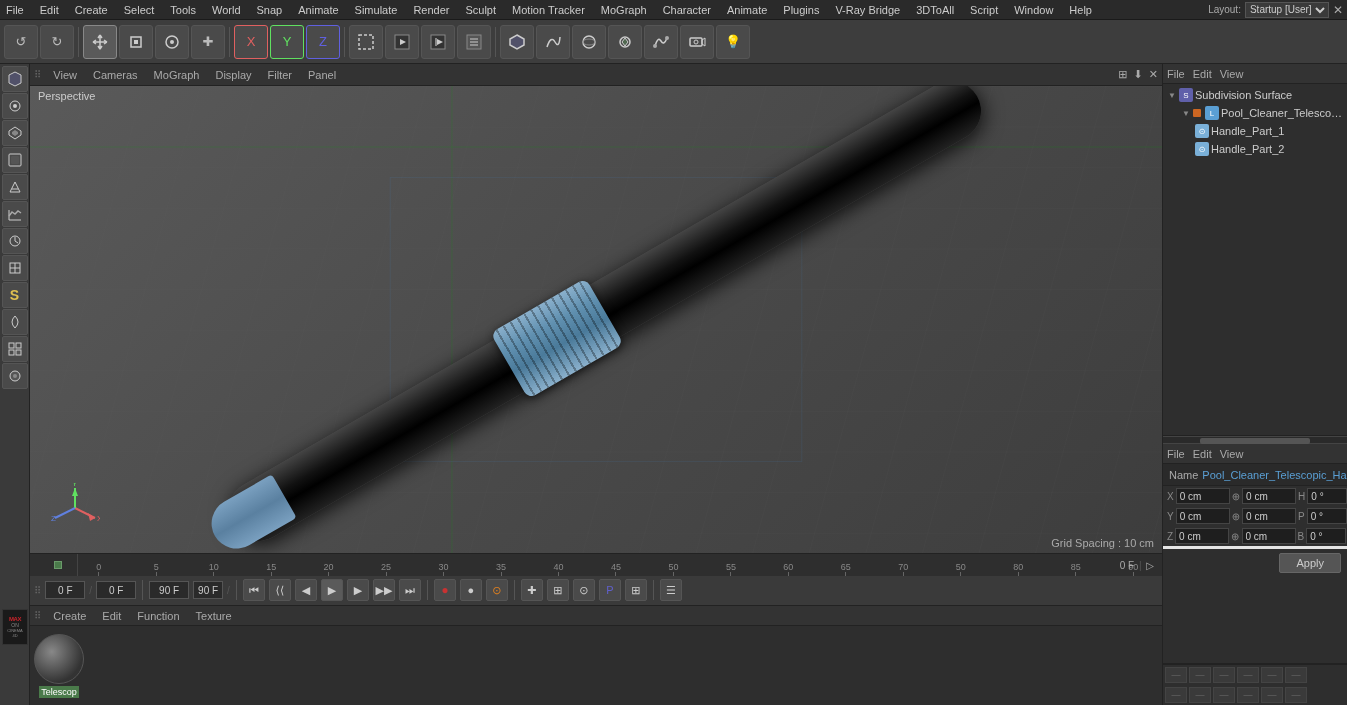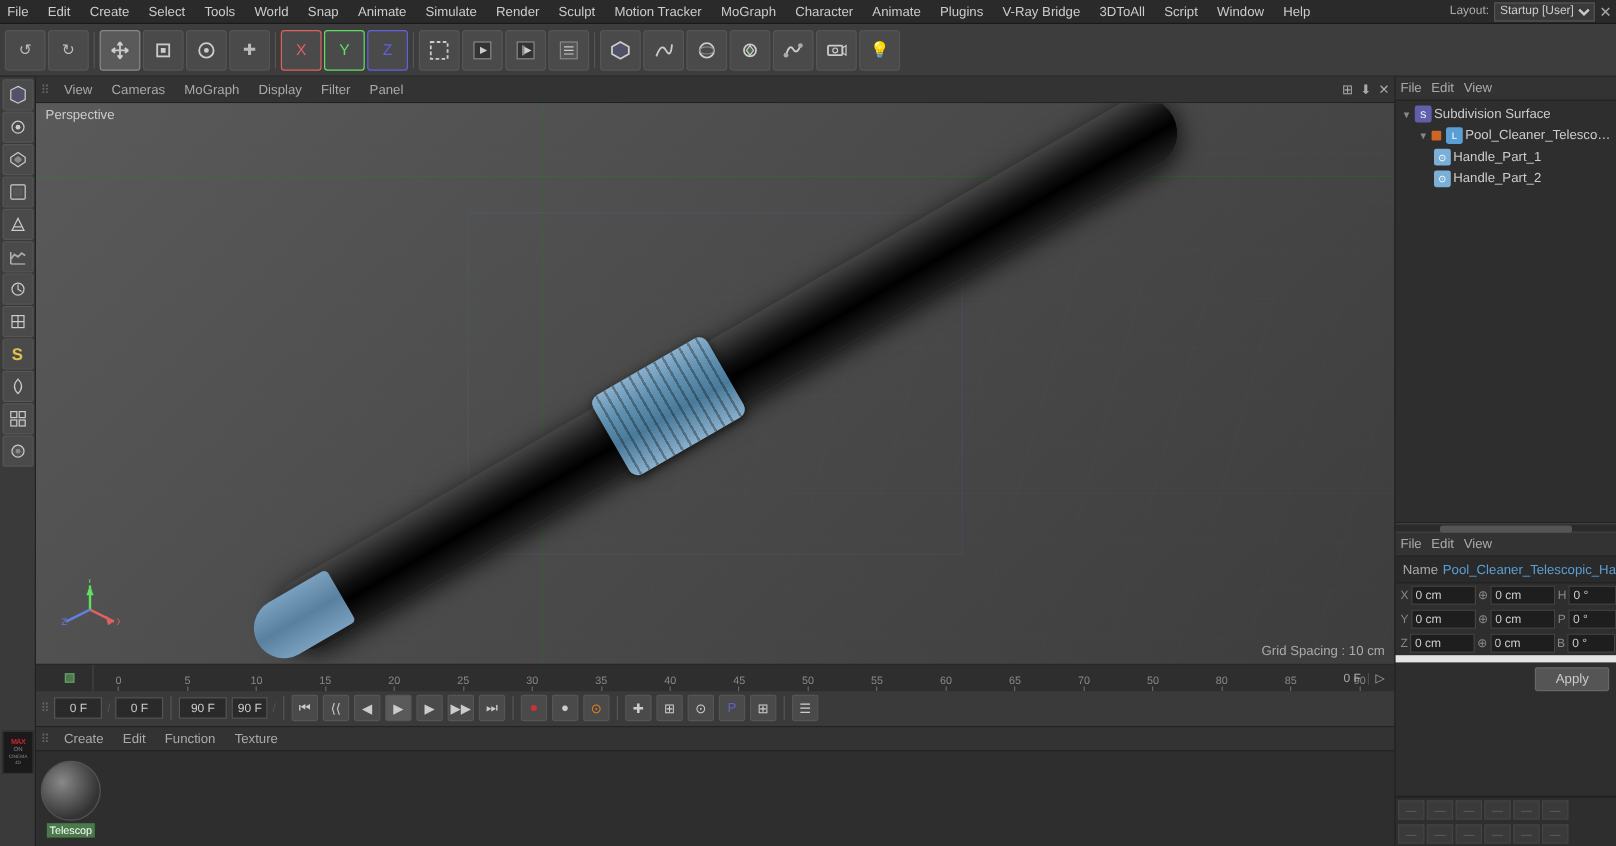--- a/index.html
+++ b/index.html
@@ -409,21 +409,21 @@
     }
     .attr-name-label { font-size: 11px; color: #aaa; }
     .attr-name-value { font-size: 11px; color: #5a9fd4; flex: 1; }
 
     
     #apply-row {
       display: flex;
       align-items: flex-end;
       justify-content: flex-end;
       padding: 4px 6px;
-      border-top: 6px solid #e5e5e5;
+      border-top: 3px solid #e5e5e5;
     }
     .apply-btn {
       background: #555;
       border: 1px solid #666;
       color: #ccc;
       font-size: 11px;
       padding: 3px 16px;
       cursor: pointer;
       border-radius: 2px;
     }

